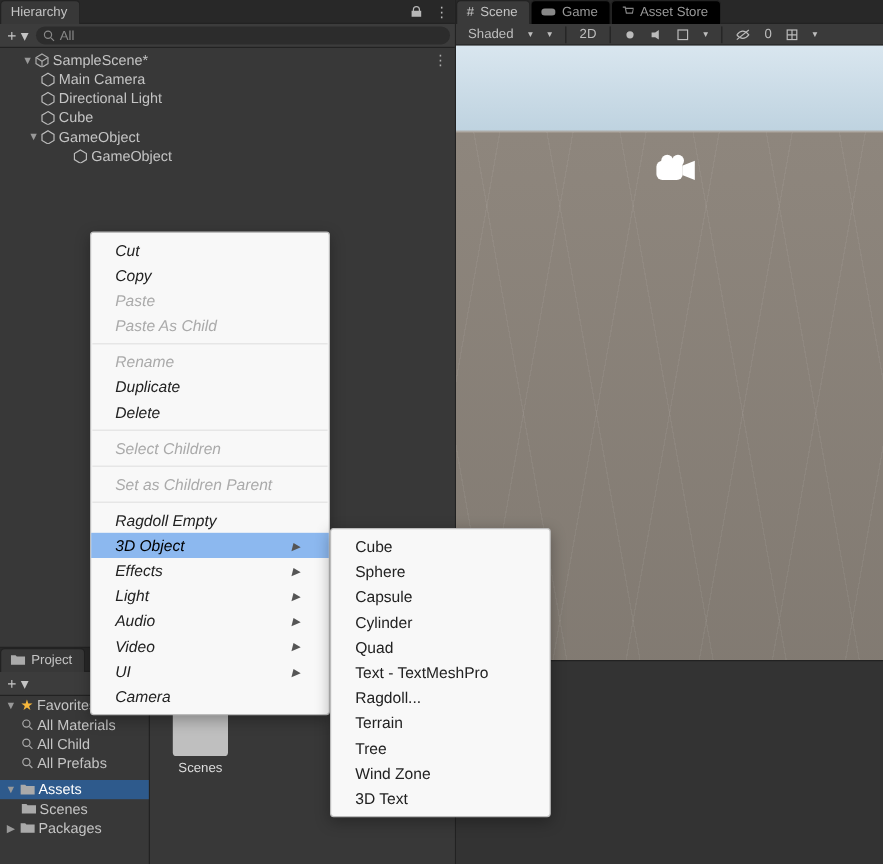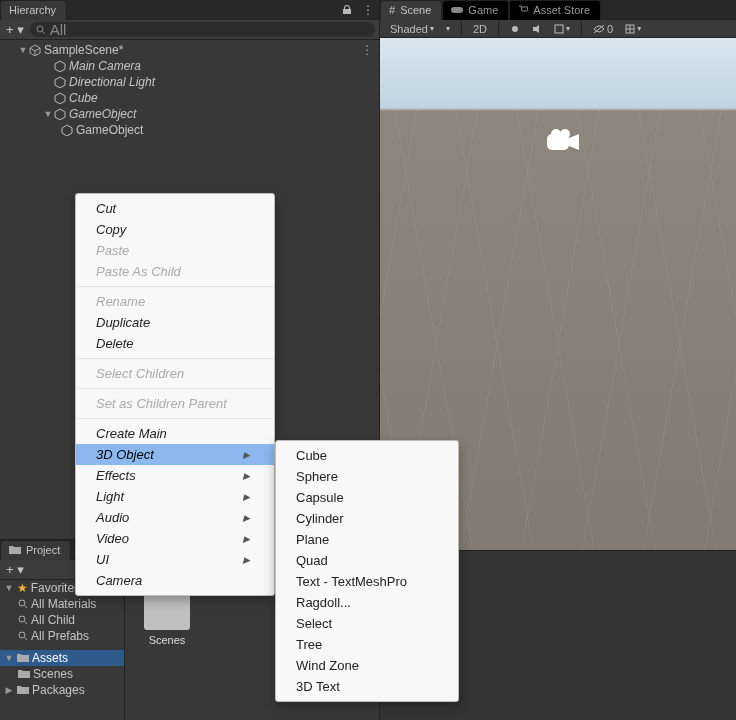--- a/index.html
+++ b/index.html
@@ -12,30 +12,30 @@
   
   .tab-header { display: flex; align-items: center; height: 20px; background: #282828; border-bottom: 1px solid #222; }
   .tab { padding: 2px 10px 2px 8px; background: #383838; border-top-left-radius: 4px; border-top-right-radius: 4px; border: 1px solid #222; border-bottom: none; display: flex; align-items: center; gap: 5px; height: 20px; font-size: 11px; }
   .tab.active { background: #383838; }
   .tab-header .spacer { flex: 1; }
   .tab-header .icon-btn { padding: 0 5px; color: #b8b8b8; font-size: 12px; cursor: pointer; }
 
   
   .hier-toolbar { display: flex; align-items: center; height: 20px; background: #3c3c3c; border-bottom: 1px solid #222; padding: 0 4px; gap: 4px; }
   .plus-btn { display: flex; align-items: center; padding: 0 2px; font-size: 13px; color: #c4c4c4; }
-  .search-box { flex: 1; background: #2c2c2c; border-radius: 10px; height: 15px; display: flex; align-items: center; padding: 0 6px; color: #888; font-size: 15px; gap: 4px; }
+  .search-box { flex: 1; background: #2c2c2c; border-radius: 10px; height: 15px; display: flex; align-items: center; padding: 0 6px; color: #888; font-size: 11px; gap: 4px; }
 
   
   .hierarchy-body { flex: 1; background: #383838; padding-top: 2px; }
   .tree-row { display: flex; align-items: center; height: 16px; padding-left: 4px; font-size: 12px; }
   .foldout { width: 10px; text-align: center; color: #999; font-size: 9px; }
   .tree-icon { width: 14px; display: inline-flex; justify-content: center; }
   .tree-label { padding-left: 2px; }
   .indent-1 { padding-left: 18px; }
-  .indent-2 { padding-left: 43px; font-style: italic; }
+  .indent-2 { padding-left: 23px; }
   .indent-3 { padding-left: 50px; }
   .row-more { margin-left: auto; padding-right: 6px; color: #aaa; }
 
   
   .project-panel { border-top: 1px solid #222; background: #383838; }
   .project-toolbar { display: flex; align-items: center; height: 20px; background: #3c3c3c; border-bottom: 1px solid #222; padding: 0 4px; gap: 4px; }
   .project-body { display: flex; height: 140px; }
   .project-tree { width: 125px; border-right: 1px solid #222; font-size: 12px; }
   .proj-row { display: flex; align-items: center; height: 16px; padding-left: 4px; gap: 3px; }
   .proj-row.sel { background: #2e5a8c; color: #fff; }
@@ -45,21 +45,21 @@
   .folder-icon-lg { width: 46px; height: 38px; background: #bfbfbf; border-radius: 3px; position: relative; }
   .folder-icon-lg::before { content: ""; position: absolute; top: -6px; left: 2px; width: 18px; height: 6px; background: #bfbfbf; border-radius: 2px 2px 0 0; }
   .folder-label { font-size: 11px; color: #ddd; }
 
   
   .scene-tabs { display: flex; align-items: center; height: 20px; background: #282828; border-bottom: 1px solid #222; }
   .scene-tabs .tab { background: #3a3a3a; }
   .scene-tabs .inactive { background: #000000; color: #999; }
   .scene-toolbar { display: flex; align-items: center; height: 18px; background: #3a3a3a; border-bottom: 1px solid #222; padding: 0 6px; gap: 4px; font-size: 11px; }
   .scene-toolbar .sep { width: 1px; height: 14px; background: #222; margin: 0 3px; }
-  .tool-item { padding: 0 4px; color: #bdbdbd; display: flex; align-items: center; gap: 2px; }
+  .tool-item { padding: 0 4px; color: #bdbdbd; display: flex; align-items: center; gap: 12px; }
   .scene-body {
     flex: 1; position: relative; overflow: hidden;
     background:
       linear-gradient(to bottom, #d9e6ef 0%, #bfd3e0 70px, #a9a097 72px, #8e867d 73px, #7d766e 100%);
   }
   .grid-overlay {
     position: absolute; inset: 0;
     background:
       repeating-linear-gradient(80deg, rgba(255,255,255,0.05) 0 1px, transparent 1px 60px),
       repeating-linear-gradient(-80deg, rgba(255,255,255,0.05) 0 1px, transparent 1px 60px);
@@ -368,21 +368,21 @@
   <div class="ctx-sep"></div>
   <div class="ctx-item disabled">
       <span>Select Children</span>
     </div>
   <div class="ctx-sep"></div>
   <div class="ctx-item disabled">
       <span>Set as Children Parent</span>
     </div>
   <div class="ctx-sep"></div>
   <div class="ctx-item">
-      <span>Create Main</span>
+      <span>Ragdoll Empty</span>
     </div>
   <div class="ctx-item hover">
       <span>3D Object</span>
       <span class="sub-arrow">▶</span>
     </div>
   <div class="ctx-item">
       <span>Effects</span>
       <span class="sub-arrow">▶</span>
     </div>
   <div class="ctx-item">
@@ -413,33 +413,30 @@
   <div class="ctx-item">
       <span>Sphere</span>
     </div>
   <div class="ctx-item">
       <span>Capsule</span>
     </div>
   <div class="ctx-item">
       <span>Cylinder</span>
     </div>
   <div class="ctx-item">
-      <span>Plane</span>
-    </div>
-  <div class="ctx-item">
       <span>Quad</span>
     </div>
   <div class="ctx-item">
       <span>Text - TextMeshPro</span>
     </div>
   <div class="ctx-item">
       <span>Ragdoll...</span>
     </div>
   <div class="ctx-item">
-      <span>Select</span>
+      <span>Terrain</span>
     </div>
   <div class="ctx-item">
       <span>Tree</span>
     </div>
   <div class="ctx-item">
       <span>Wind Zone</span>
     </div>
   <div class="ctx-item">
       <span>3D Text</span>
     </div>

